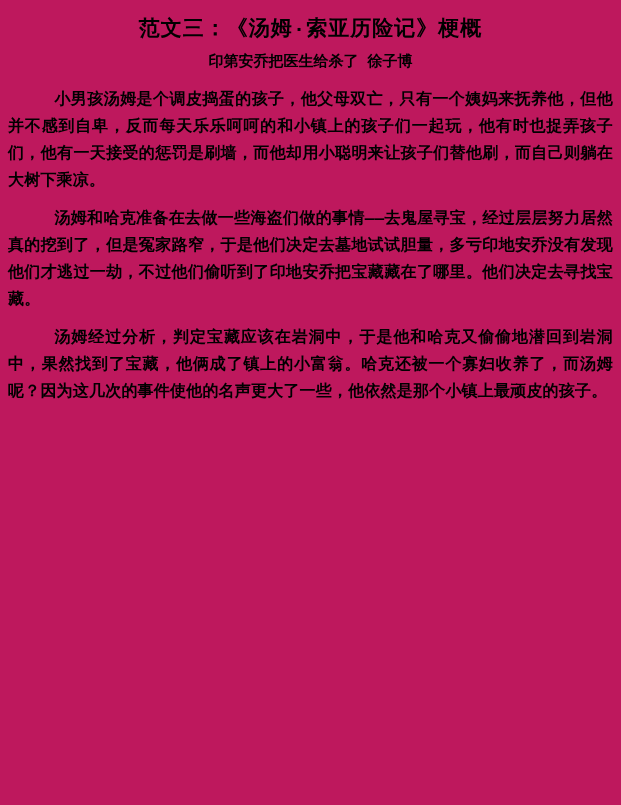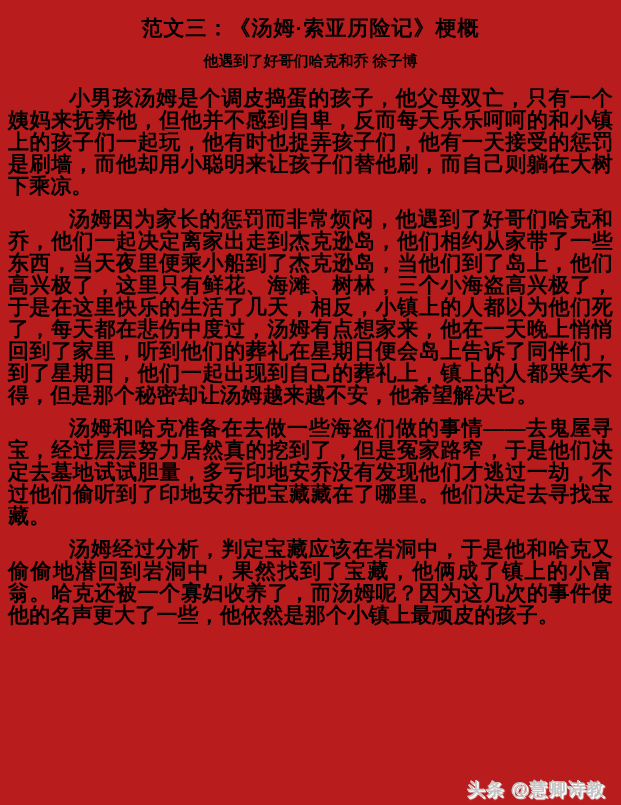--- a/index.html
+++ b/index.html
@@ -5,44 +5,44 @@
   html, body {
     margin: 0;
     padding: 0;
     background: #ffffff;
   }
   .page {
     position: relative;
     width: 621px;
     height: 805px;
     margin: 0 auto;
-    background: #b91c1c;
+    background: #be185d;
     overflow: hidden;
-    font-family: Liberation Sans, sans-serif;
+    font-family: Liberation Mono, monospace;
     color: #000000;
     box-sizing: border-box;
     padding: 10px 8px 0 8px;
   }
   .doc-title {
     font-size: 21px;
     font-weight: bold;
     text-align: center;
     margin: 4px 0 10px 0;
     letter-spacing: 1px;
   }
   .doc-byline {
     font-size: 15px;
     font-weight: bold;
     text-align: center;
     margin: 0 0 16px 0;
   }
   .doc-body p {
-    font-size: 21px;
+    font-size: 16px;
     font-weight: bold;
-    line-height: 22px;
+    line-height: 27px;
     text-align: justify;
     text-justify: inter-ideograph;
     text-indent: 2.9em;
     margin: 0 0 11px 0;
     letter-spacing: 0.2px;
   }
   .watermark {
     position: absolute;
     right: 16px;
     bottom: 4px;
@@ -54,24 +54,22 @@
     user-select: none;
   }
 </style>
 </head>
 <body>
 
 <div class="page">
 
   <h1 class="doc-title">范文三：《汤姆·索亚历险记》梗概</h1>
 
-  <div class="doc-byline">他遇到了好哥们哈克和乔 徐子博</div>
+  <div class="doc-byline">印第安乔把医生给杀了 徐子博</div>
 
   <div class="doc-body">
     <p>小男孩汤姆是个调皮捣蛋的孩子，他父母双亡，只有一个姨妈来抚养他，但他并不感到自卑，反而每天乐乐呵呵的和小镇上的孩子们一起玩，他有时也捉弄孩子们，他有一天接受的惩罚是刷墙，而他却用小聪明来让孩子们替他刷，而自己则躺在大树下乘凉。</p>
-    <p>汤姆因为家长的惩罚而非常烦闷，他遇到了好哥们哈克和乔，他们一起决定离家出走到杰克逊岛，他们相约从家带了一些东西，当天夜里便乘小船到了杰克逊岛，当他们到了岛上，他们高兴极了，这里只有鲜花、海滩、树林，三个小海盗高兴极了，于是在这里快乐的生活了几天，相反，小镇上的人都以为他们死了，每天都在悲伤中度过，汤姆有点想家来，他在一天晚上悄悄回到了家里，听到他们的葬礼在星期日便会岛上告诉了同伴们，到了星期日，他们一起出现到自己的葬礼上，镇上的人都哭笑不得，但是那个秘密却让汤姆越来越不安，他希望解决它。</p>
     <p>汤姆和哈克准备在去做一些海盗们做的事情——去鬼屋寻宝，经过层层努力居然真的挖到了，但是冤家路窄，于是他们决定去墓地试试胆量，多亏印地安乔没有发现他们才逃过一劫，不过他们偷听到了印地安乔把宝藏藏在了哪里。他们决定去寻找宝藏。</p>
     <p>汤姆经过分析，判定宝藏应该在岩洞中，于是他和哈克又偷偷地潜回到岩洞中，果然找到了宝藏，他俩成了镇上的小富翁。哈克还被一个寡妇收养了，而汤姆呢？因为这几次的事件使他的名声更大了一些，他依然是那个小镇上最顽皮的孩子。</p>
   </div>
 
-  <div class="watermark">头条 @慧卿诗教</div>
 
 </div>
 
 </body></html>

